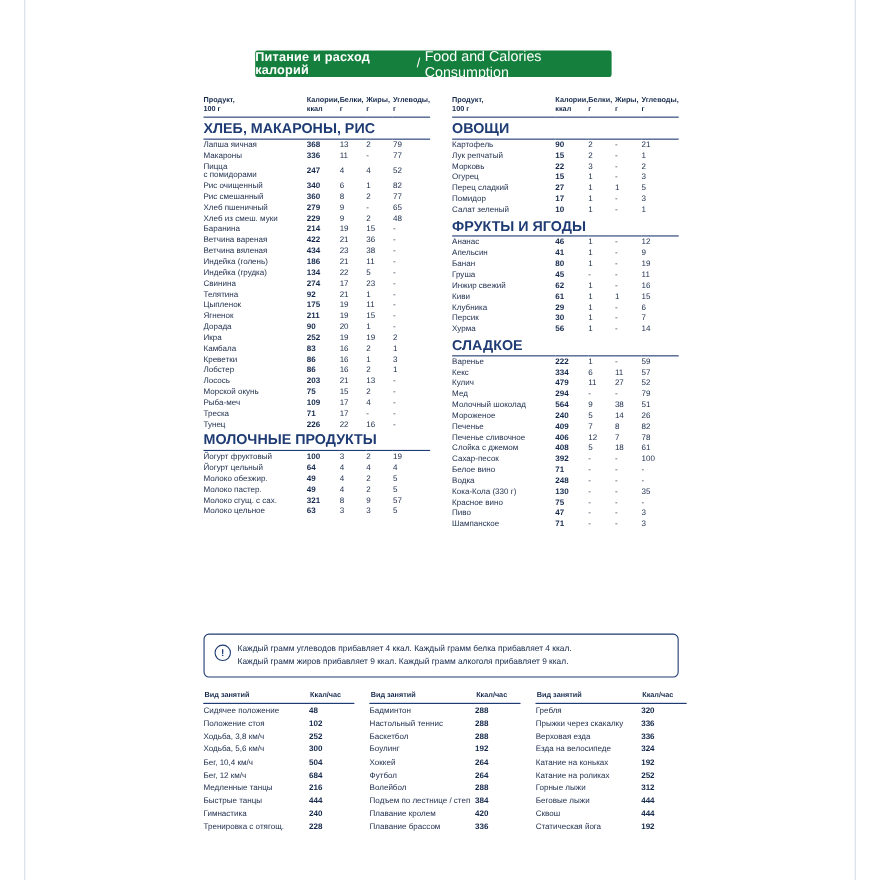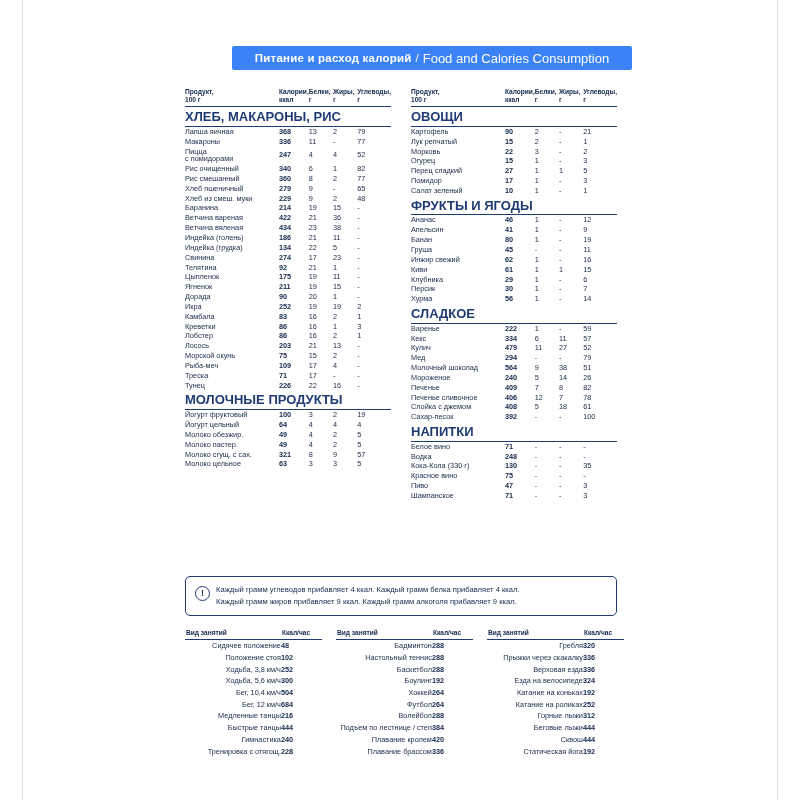--- a/index.html
+++ b/index.html
@@ -29,23 +29,23 @@
     background: #d8dde6;
   }
   .side-rule.left { left: 22px; }
   .side-rule.right { right: 22px; }
 
   
   .title-bar {
     position: absolute;
     left: 232px;
     top: 46px;
-    width: 400px;
+    width: 324px;
     height: 24px;
-    background: #3b82f6;
+    background: #15803d;
     border-radius: 2px;
     display: flex;
     align-items: center;
     justify-content: center;
     color: #ffffff;
     font-size: 11.5px;
   }
   .title-bar .ru {
     font-weight: bold;
     letter-spacing: .2px;
@@ -167,21 +167,20 @@
     border-bottom: 1.4px solid #1f3b73;
     color: #15294d;
   }
   table.a th.r, table.a td.r { text-align: left; }
   table.a col.a-name { width: 70%; }
   table.a col.a-val { width: 30%; }
   table.a td {
     padding: 1.35px 0;
     color: #1a2a4a;
     white-space: nowrap;
-    text-align: right;
   }
   table.a td.v { font-weight: bold; color: #15294d; }
 </style>
 </head>
 <body>
 
 <div class="page">
   <div class="side-rule left"></div>
   <div class="side-rule right"></div>
 
@@ -681,23 +680,20 @@
               <td>18</td>
               <td>61</td>
             </tr>
             <tr>
               <td class="n">Сахар-песок</td>
               <td class="v">392</td>
               <td>-</td>
               <td>-</td>
               <td>100</td>
             </tr>
-            <tr class="grp">
-              <td colspan="5">НАПИТКИ</td>
-            </tr>
             <tr>
               <td class="n">Белое вино</td>
               <td class="v">71</td>
               <td>-</td>
               <td>-</td>
               <td>-</td>
             </tr>
             <tr>
               <td class="n">Водка</td>
               <td class="v">248</td>

